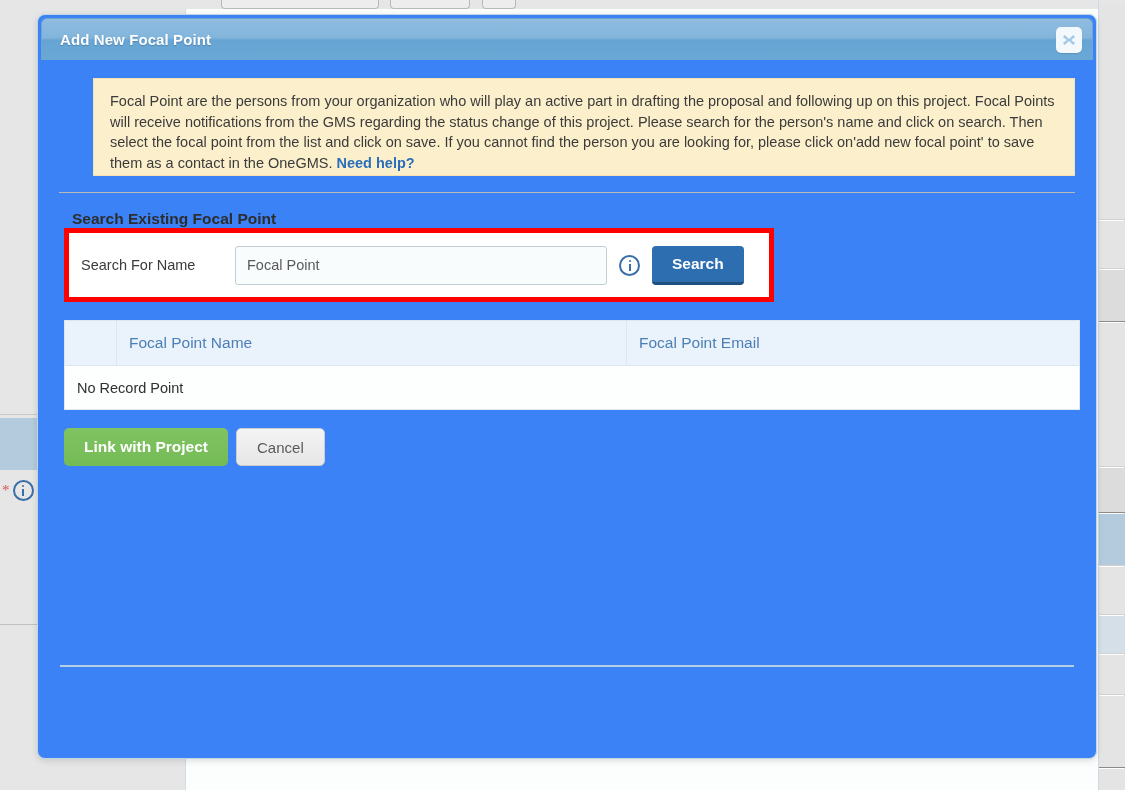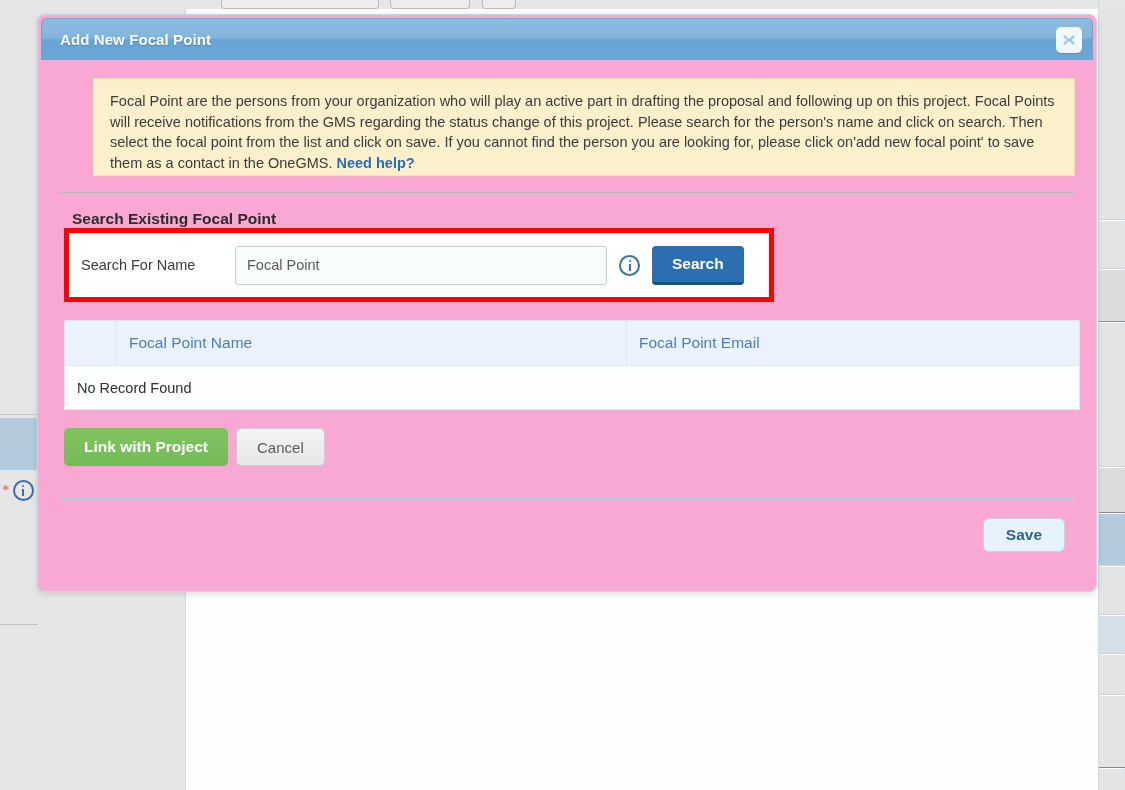--- a/index.html
+++ b/index.html
@@ -137,22 +137,22 @@
     height: 7px;
     background: #3a6ea8;
   }
 
   
   #modal {
     position: absolute;
     left: 37px;
     top: 14px;
     width: 1060px;
-    height: 578px;
-    background: #f9a8d4;
+    height: 745px;
+    background: #3b82f6;
     border: 1px solid #c3d6e6;
     border-radius: 8px;
     box-shadow: 0 2px 6px rgba(0,0,0,0.13);
     overflow: hidden;
   }
 
   #modal-header {
     position: relative;
     height: 42px;
     margin: 3px 3px 0 3px;
@@ -434,30 +434,27 @@
     <table id="results-table">
       <thead>
         <tr>
           <th class="col-check"></th>
           <th class="col-name">Focal Point Name</th>
           <th class="col-email">Focal Point Email</th>
         </tr>
       </thead>
       <tbody>
         <tr>
-          <td colspan="3">No Record Found</td>
+          <td colspan="3">No Record Point</td>
         </tr>
       </tbody>
     </table>
 
     <div id="action-row">
       <button id="link-button">Link with Project</button>
       <button id="cancel-button">Cancel</button>
     </div>
   </div>
 
   <div id="modal-footer">
     <div id="footer-divider"></div>
-    <div id="footer-actions">
-      <button id="save-button">Save</button>
-    </div>
   </div>
 </div>
 
 </body></html>

